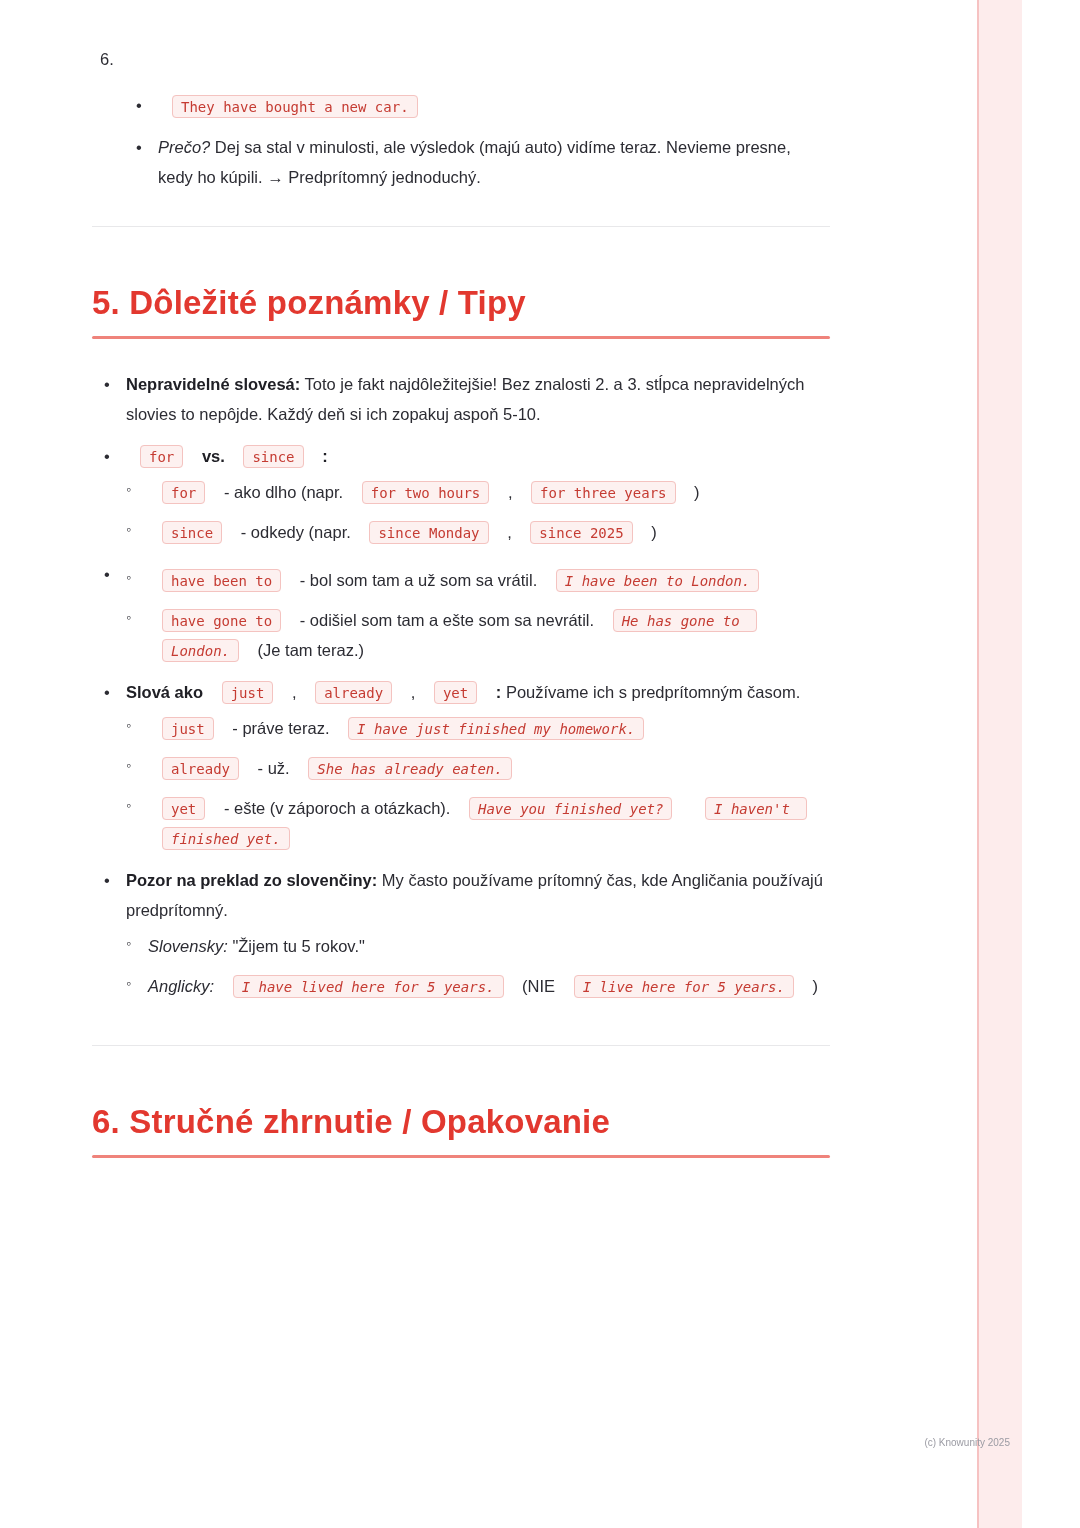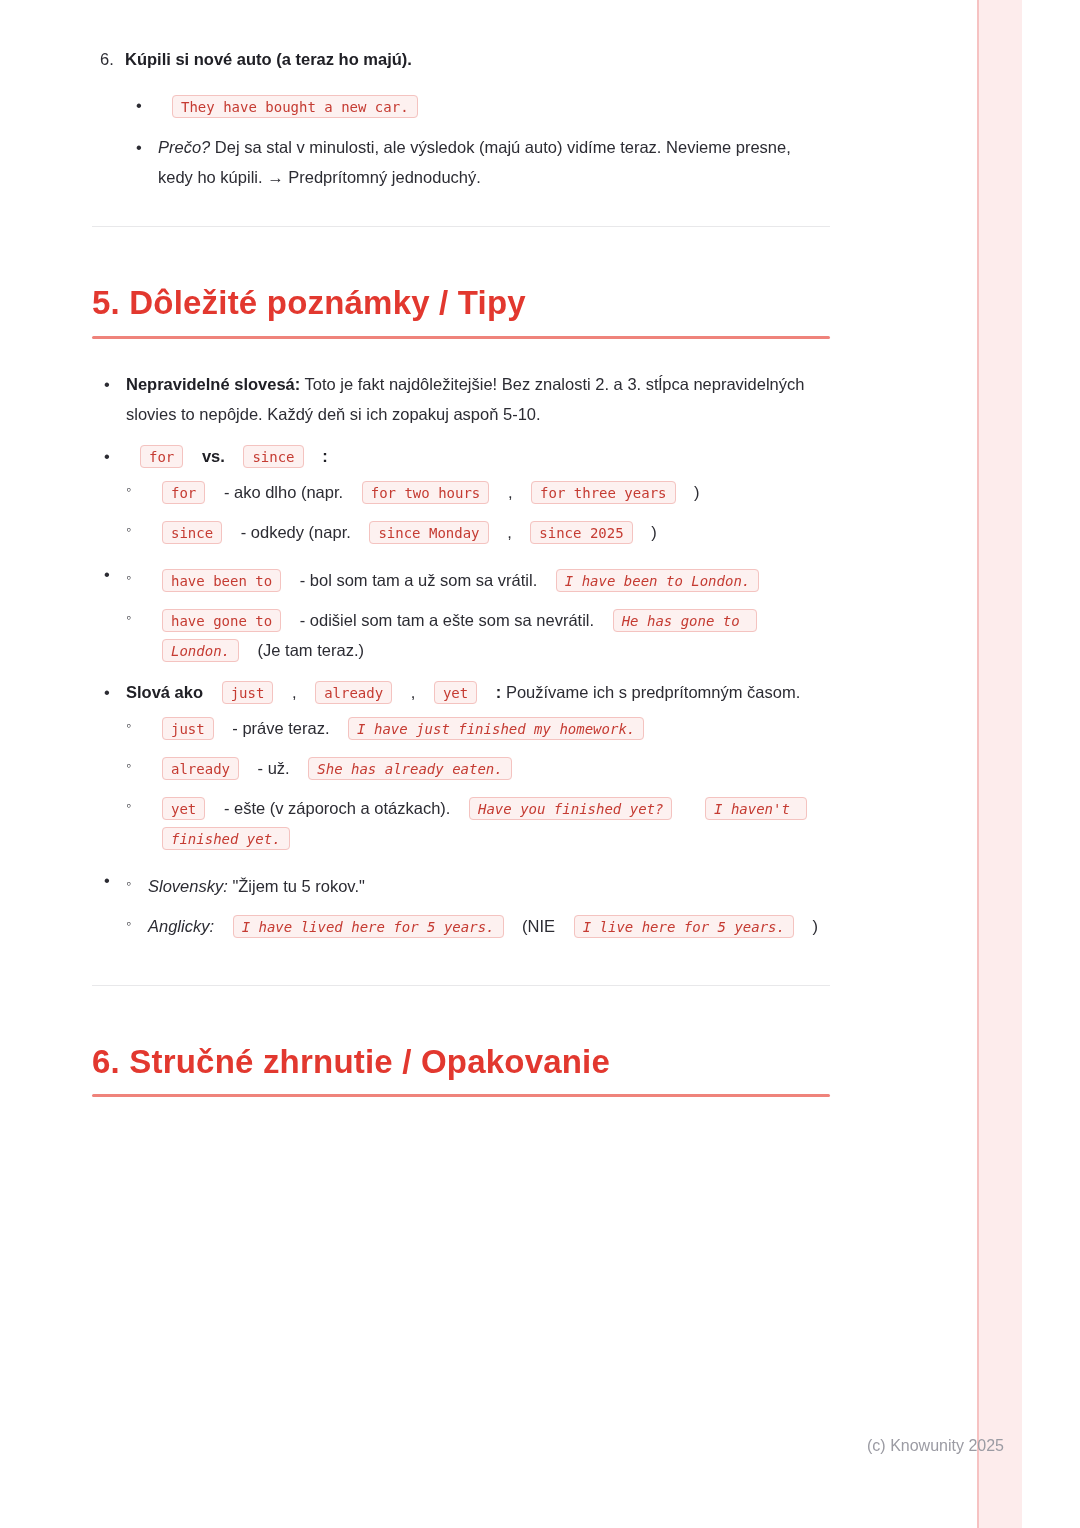--- a/index.html
+++ b/index.html
@@ -103,37 +103,36 @@
     width: 100%;
     background: var(--underline-red);
     border-radius: 2px;
   }
   .lvl1.main { margin-top: 30px; }
   .para { margin-top: 58px; }
 
   .footer {
     position: absolute;
     top: 1437px;
-    right: 76px;
-    font-size: 16px;
+    right: 70px;
+    font-size: 10px;
     color: var(--footer-text);
     z-index: 2;
   }
 </style>
 </head>
 <body>
 
 <div class="page">
   <div class="edge-strip"></div>
 
   <div class="content">
 
     <div class="olitem">
       <span class="num">6.</span>
-      <span class="ottl">Kúpili si nové auto (a teraz ho majú).</span>
     </div>
 
     <ul class="lvl1 indent1">
       <li>
         <span class="mk mk1">•</span>
         <div class="ltext"><code class="chip">They have bought a new car.</code></div>
       </li>
       <li>
         <span class="mk mk1">•</span>
         <div class="ltext"><em>Prečo?</em><span> Dej sa stal v minulosti, ale výsledok (majú auto) vidíme teraz. Nevieme presne, kedy ho kúpili. → Predprítomný jednoduchý.</span></div>
@@ -204,20 +203,21 @@
               <span class="mk mk2">◦</span>
               <div class="ltext"><code class="chip">yet</code><span> - ešte (v záporoch a otázkach). </span><code class="chip it">Have you finished yet?</code><span> </span><code class="chip it">I haven't finished yet.</code></div>
             </li>
           </ul>
         </div>
       </li>
 
       <li>
         <span class="mk mk1">•</span>
         <div class="lbody">
+          <div class="ltext"><strong>Pozor na preklad zo slovenčiny:</strong><span> My často používame prítomný čas, kde Angličania používajú predprítomný.</span></div>
           <ul class="lvl2">
             <li>
               <span class="mk mk2">◦</span>
               <div class="ltext"><em>Slovensky:</em><span> "Žijem tu 5 rokov."</span></div>
             </li>
             <li>
               <span class="mk mk2">◦</span>
               <div class="ltext"><em>Anglicky:</em><span> </span><code class="chip it">I have lived here for 5 years.</code><span> (NIE </span><code class="chip it">I live here for 5 years.</code><span> )</span></div>
             </li>
           </ul>

